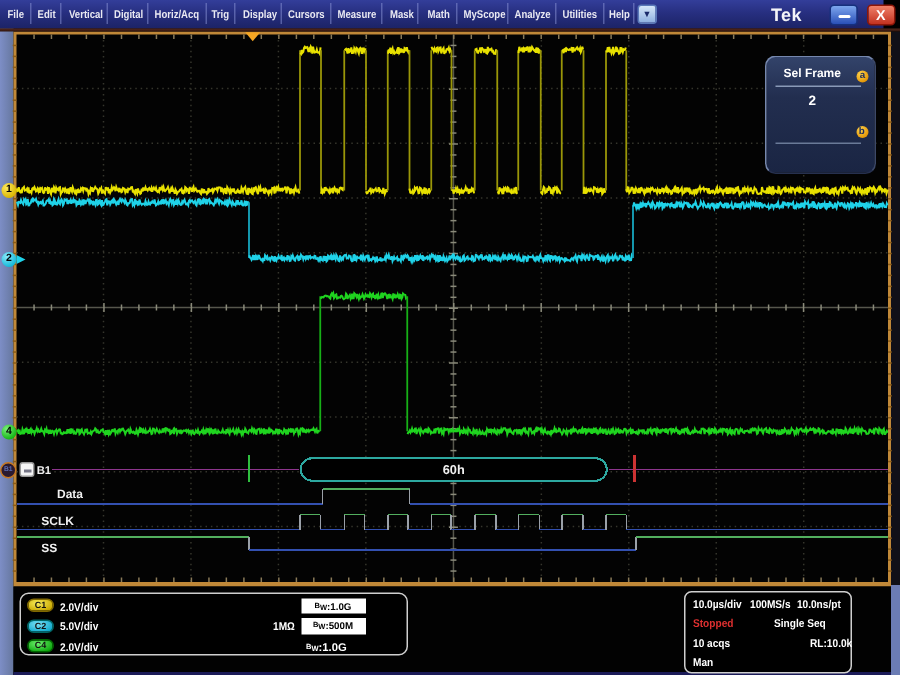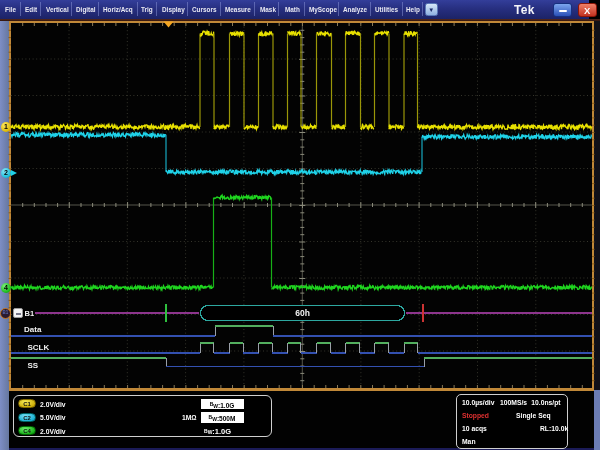--- a/index.html
+++ b/index.html
@@ -485,23 +485,32 @@
   </svg>
 <div class="abs" style="left:1px;top:122px;width:10px;height:10px;border-radius:50%;background:radial-gradient(circle at 35% 30%,#ffe95a,#d8b400 75%);color:#000;font-size:7px;font-weight:bold;text-align:center;line-height:10px">1</div>
 <div class="abs" style="left:1px;top:167.5px;width:10px;height:10px;border-radius:50%;background:radial-gradient(circle at 35% 30%,#8ae8f8,#10b8d8 75%);color:#000;font-size:7px;font-weight:bold;text-align:center;line-height:10px">2</div>
 <div class="abs" style="left:11px;top:169.5px;width:0;height:0;border-left:6px solid #1fd2e8;border-top:3px solid transparent;border-bottom:3px solid transparent"></div>
 <div class="abs" style="left:1px;top:282.5px;width:10px;height:10px;border-radius:50%;background:radial-gradient(circle at 35% 30%,#7af07a,#12b412 75%);color:#000;font-size:7px;font-weight:bold;text-align:center;line-height:10px">4</div>
 <div class="abs" style="left:0px;top:307.5px;width:11px;height:11px;border-radius:50%;background:#2a1a30;border:1.5px solid #c87820;color:#5a6ab0;font-size:4.5px;font-weight:bold;text-align:center;line-height:8px">B1</div>
 <div class="abs" style="left:13px;top:308px;width:10px;height:10px;background:#f4f4f4;border-radius:2px;border:1px solid #999">
       <div class="abs" style="left:2px;top:4px;width:5px;height:1.5px;background:#778"></div>
     </div>
 <div class="abs" style="left:24.5px;top:309px;color:#f0f0f0;font-size:7.5px;font-weight:bold">B1</div>
-<div class="abs" style="left:24px;top:324.5px;color:#f0f0f0;font-size:8px;font-weight:bold">Data</div>
+<div class="abs" style="left:38px;top:324.5px;color:#f0f0f0;font-size:8px;font-weight:bold">Data</div>
 <div class="abs" style="left:27.5px;top:343px;color:#f0f0f0;font-size:8px;font-weight:bold">SCLK</div>
 <div class="abs" style="left:27.5px;top:360.5px;color:#f0f0f0;font-size:8px;font-weight:bold">SS</div>
+<div class="abs" style="left:509.5px;top:37px;width:74px;height:78.5px;border-radius:7px;
+background:linear-gradient(180deg,#33436a 0%,#222e4f 35%,#1a2543 100%);border:1px solid #7688ae;border-bottom-color:#26304e;border-right-color:#3c4868">
+<div class="abs" style="left:0;top:6px;width:62px;text-align:center;color:#fff;font-size:8px;font-weight:bold">Sel Frame</div>
+<div class="abs" style="left:60.5px;top:8.5px;width:8px;height:8px;border-radius:50%;background:radial-gradient(circle at 35% 30%,#ffd34d,#e09000 80%);color:#1a2a5a;font-size:6.5px;font-weight:bold;text-align:center;line-height:8px">a</div>
+<div class="abs" style="left:6px;top:19px;width:57px;height:1px;background:#8a9ab8"></div>
+<div class="abs" style="left:0;top:23.5px;width:62px;text-align:center;color:#fff;font-size:9px;font-weight:bold">2</div>
+<div class="abs" style="left:60px;top:46px;width:8px;height:8px;border-radius:50%;background:radial-gradient(circle at 35% 30%,#ffd34d,#e09000 80%);color:#1a2a5a;font-size:6.5px;font-weight:bold;text-align:center;line-height:8px">b</div>
+<div class="abs" style="left:6px;top:57px;width:57px;height:1px;background:#6a7a98"></div>
+</div>
 <div class="abs" style="left:13px;top:394.5px;width:259px;height:42px;border:1.5px solid #cfcfcf;border-radius:6px;background:#000">
 <div class="pill" style="left:4px;top:3.5px;background:radial-gradient(ellipse at 40% 30%,#f8ec5a,#c8a800 80%);border:0.5px solid #806800">C1</div>
 <div class="pill" style="left:4px;top:17px;background:radial-gradient(ellipse at 40% 30%,#7ae0f4,#10a8cc 80%);border:0.5px solid #066;">C2</div>
 <div class="pill" style="left:4px;top:30.5px;background:radial-gradient(ellipse at 40% 30%,#6ef06e,#0fa80f 80%);border:0.5px solid #060;">C4</div>
 <span class="wts" style="left:26px;top:4px">2.0V/div</span>
 <span class="wts" style="left:26px;top:17.5px">5.0V/div</span>
 <span class="wts" style="left:26px;top:31px">2.0V/div</span>
 <span class="wts" style="left:168px;top:17.5px">1MΩ</span>
 <span class="bw" style="left:186.5px;top:3px"><span style="font-size:5px;vertical-align:1.5px">B</span><span style="font-size:5px">W</span>:1.0G</span>
 <span class="bw" style="left:186.5px;top:16.5px"><span style="font-size:5px;vertical-align:1.5px">B</span><span style="font-size:5px">W</span>:500M</span>

